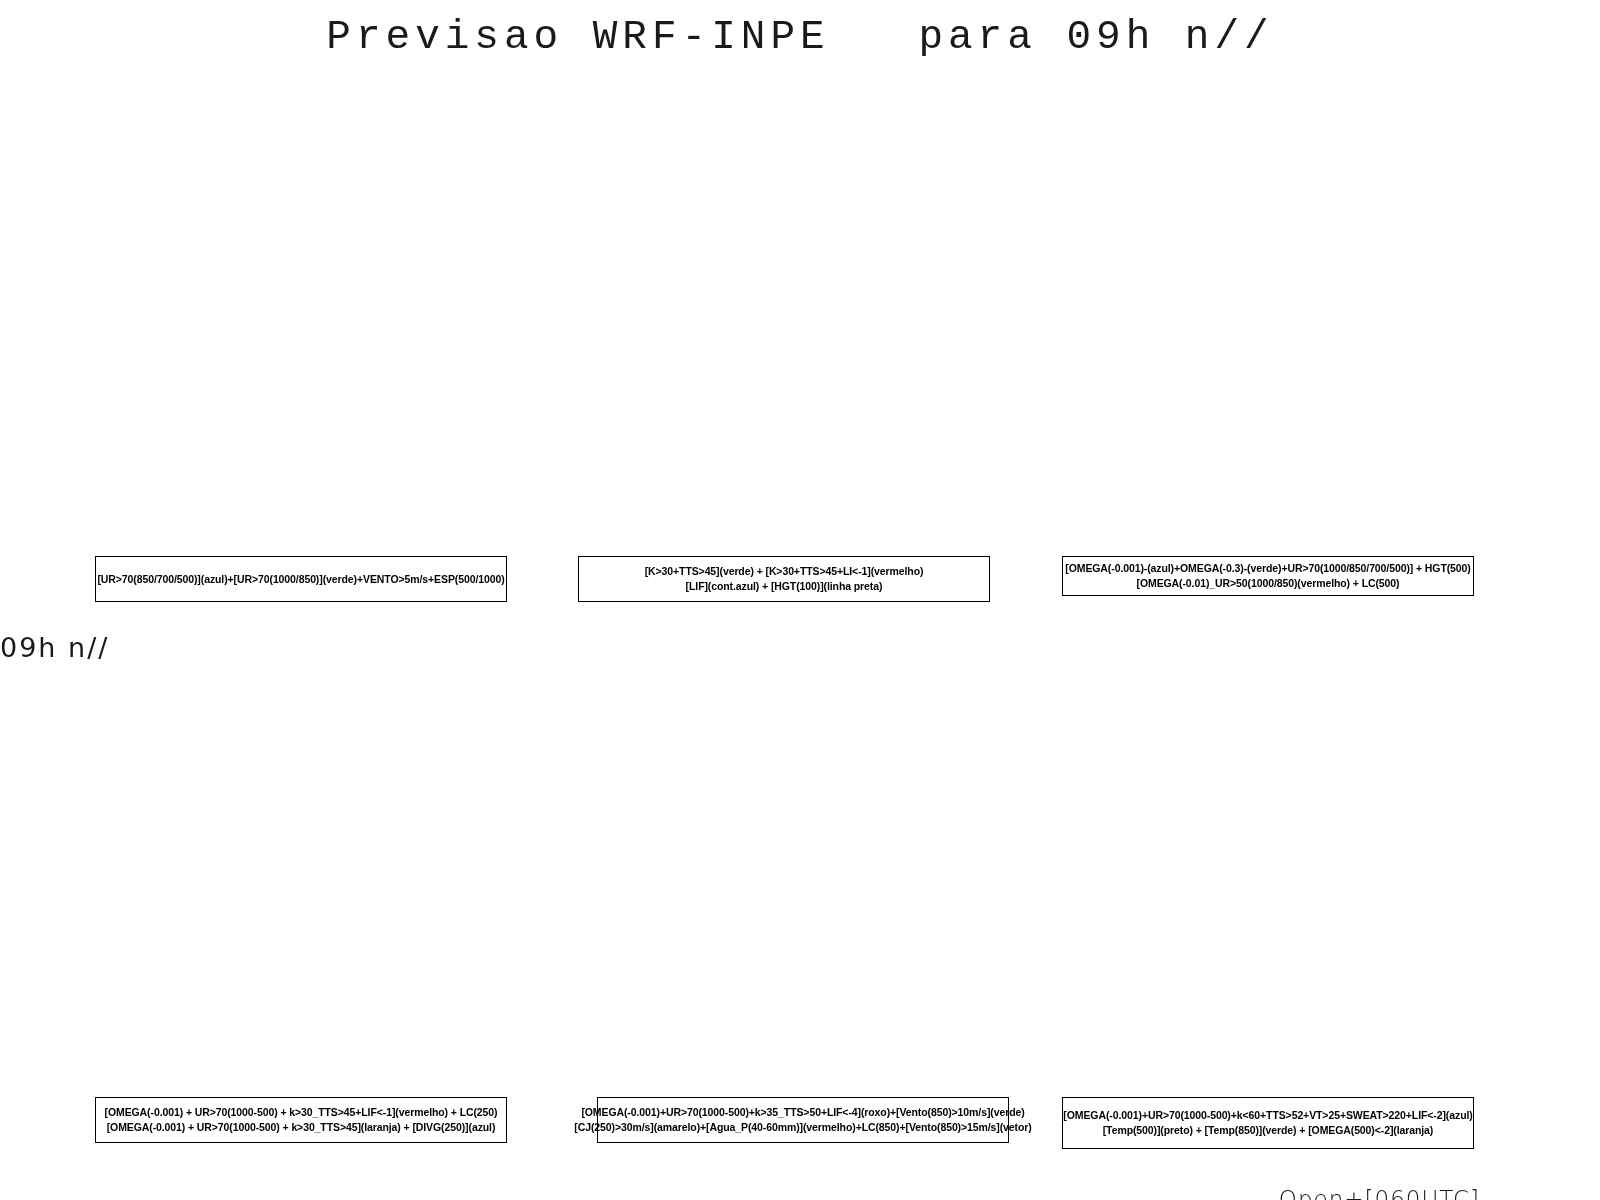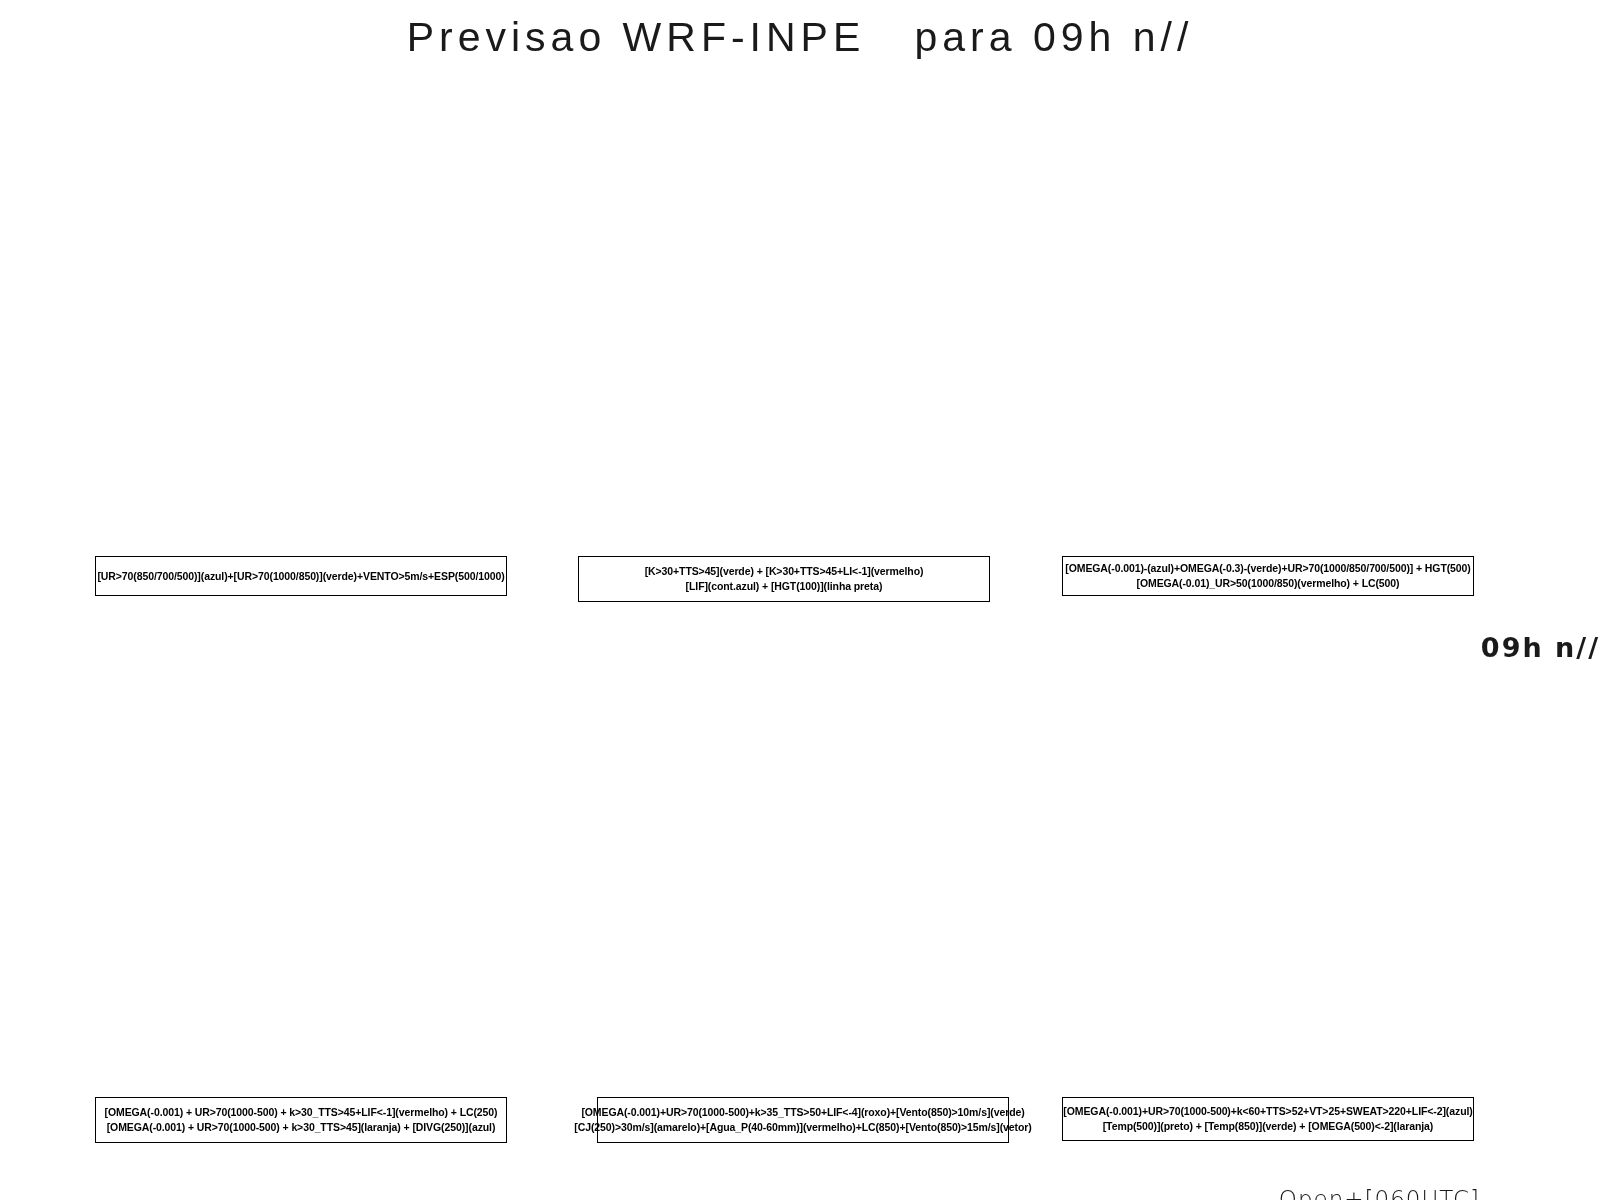--- a/index.html
+++ b/index.html
@@ -16,38 +16,38 @@
     overflow: hidden;
   }
 
   
   .main-title {
     position: absolute;
     top: 14px;
     left: 0;
     width: 1600px;
     text-align: center;
-    font-family: Liberation Sans, sans-serif;
+    font-family: Liberation Mono, monospace;
     font-size: 41px;
     font-weight: 300;
     letter-spacing: 5px;
     color: #1a1a1a;
     white-space: pre;
   }
 
   
   .mid-subtitle {
     position: absolute;
     top: 632px;
     left: 0;
     width: 1600px;
-    text-align: right;
+    text-align: left;
     font-family: "DejaVu Sans", sans-serif;
     font-size: 27px;
-    font-weight: 700;
+    font-weight: 400;
     letter-spacing: 2px;
     color: #1a1a1a;
     white-space: pre;
   }
 
   
   .footer-label {
     position: absolute;
     top: 1170px;
     right: 120px;
@@ -77,28 +77,28 @@
     font-size: 10.5px;
     font-weight: bold;
     line-height: 15px;
     letter-spacing: -0.1px;
     color: #000000;
     white-space: nowrap;
     text-align: center;
   }
 
   
-  #legend-top-left   { left: 95px;   top: 556px;  width: 412px; height: 40px; }
+  #legend-top-left   { left: 95px;   top: 556px;  width: 412px; height: 46px; }
   #legend-top-center { left: 578px;  top: 556px;  width: 412px; height: 46px; }
   #legend-top-right  { left: 1062px; top: 556px;  width: 412px; height: 40px; }
 
   
   #legend-bottom-left   { left: 95px;   top: 1097px; width: 412px; height: 46px; }
   #legend-bottom-center { left: 597px;  top: 1097px; width: 412px; height: 46px; }
-  #legend-bottom-right  { left: 1062px; top: 1097px; width: 412px; height: 44px; }
+  #legend-bottom-right  { left: 1062px; top: 1097px; width: 412px; height: 52px; }
 
   
   .panel-area {
     position: absolute;
     background: #ffffff;
   }
   #panel-1 { left: 95px;   top: 110px; width: 412px; height: 440px; }
   #panel-2 { left: 578px;  top: 110px; width: 412px; height: 440px; }
   #panel-3 { left: 1062px; top: 110px; width: 412px; height: 440px; }
   #panel-4 { left: 95px;   top: 670px; width: 412px; height: 420px; }

